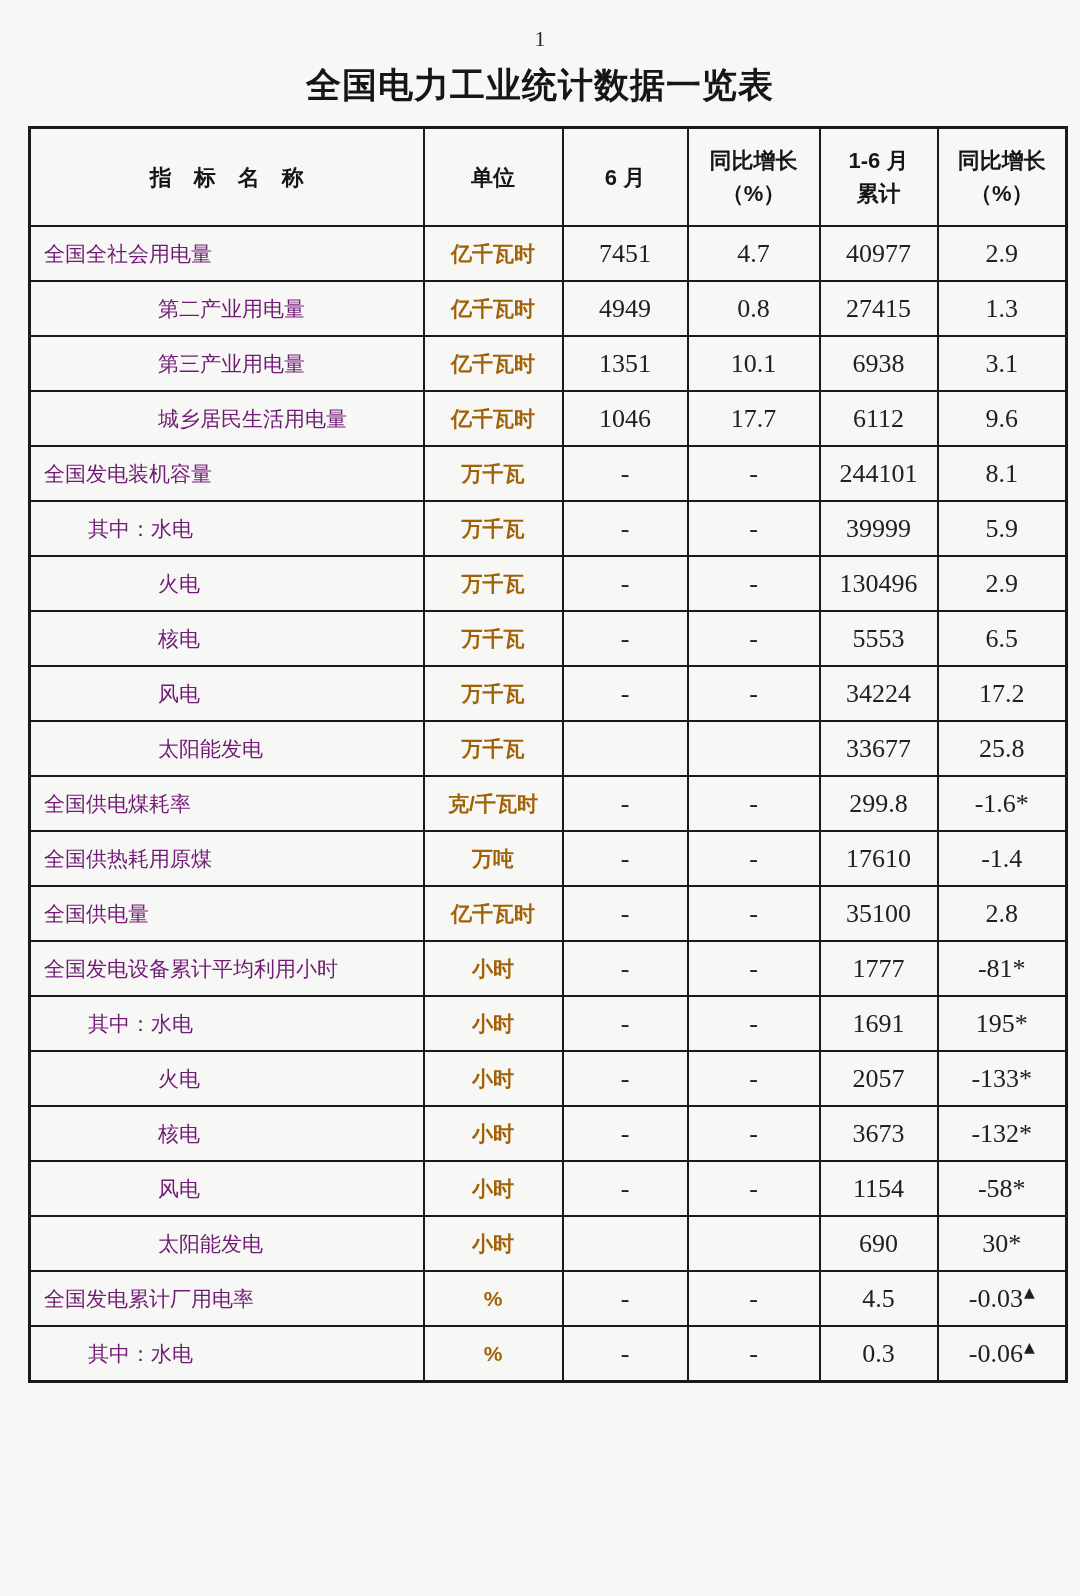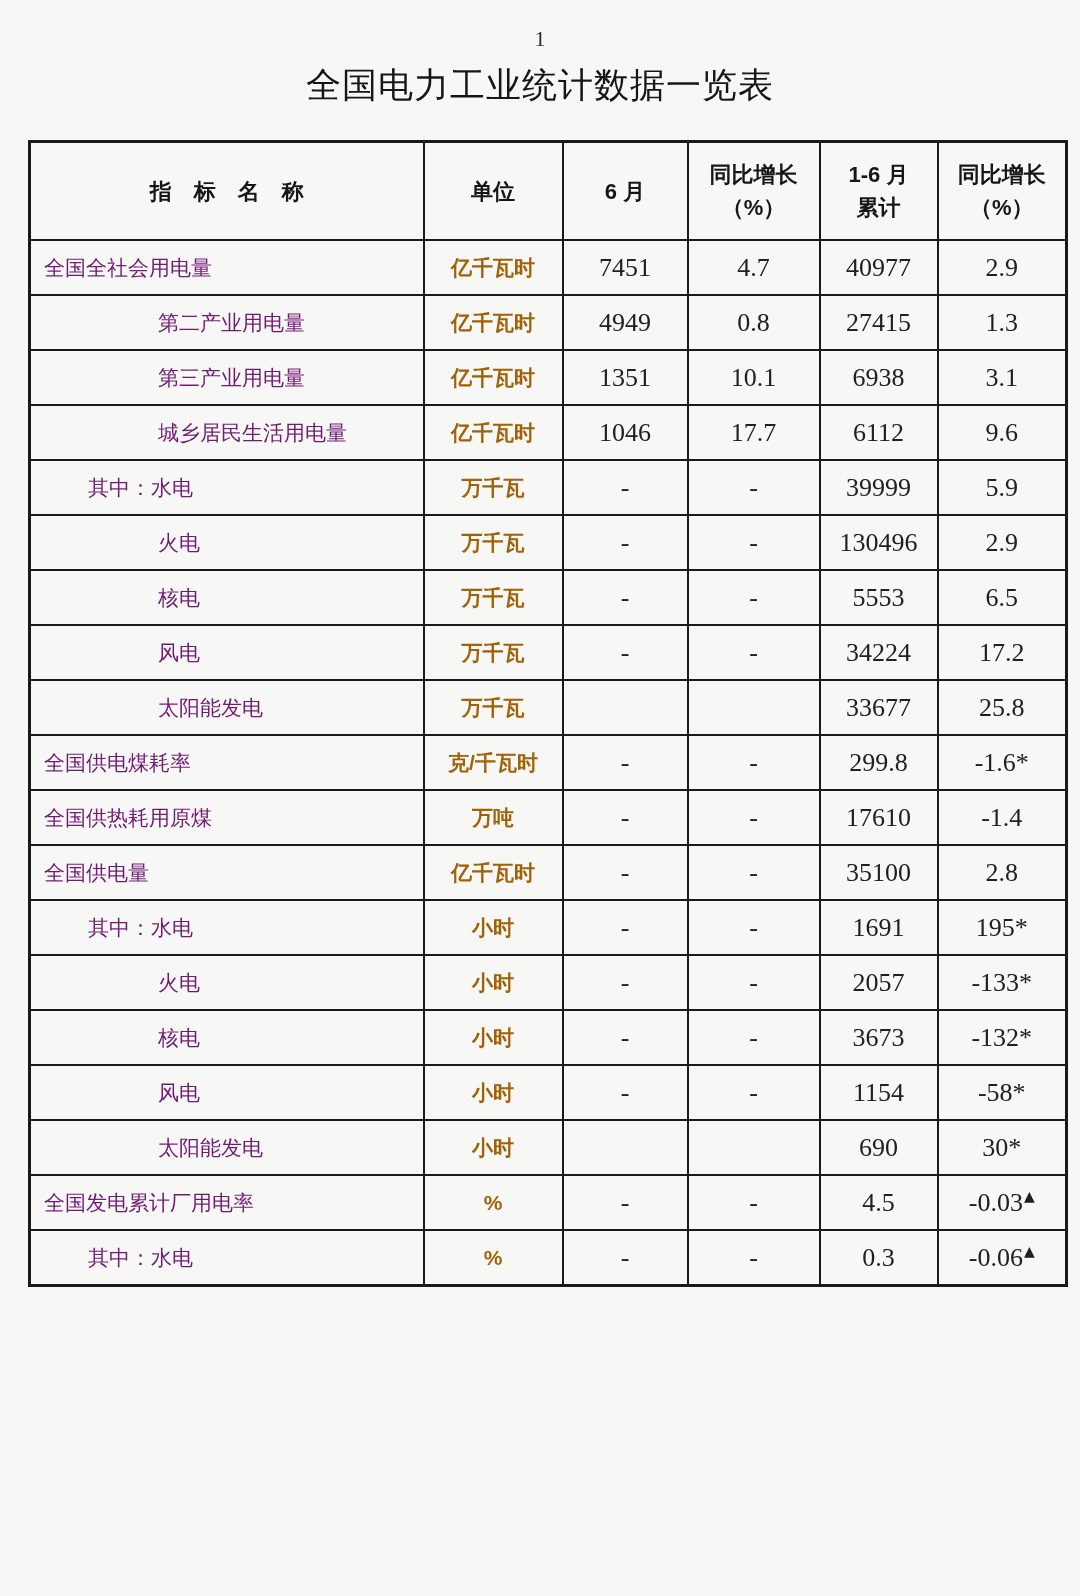--- a/index.html
+++ b/index.html
@@ -26,27 +26,27 @@
     color: #2a2a2a;
   }
   .doc-title {
     position: absolute;
     top: 62px;
     left: 0;
     width: 100%;
     text-align: center;
     margin: 0;
     font-size: 35px;
-    font-weight: 400;
+    font-weight: 700;
     letter-spacing: 1px;
     color: #161616;
   }
   table.stats {
     position: absolute;
-    top: 140px;
+    top: 126px;
     left: 28px;
     width: 1037px;
     border-collapse: collapse;
     table-layout: fixed;
   }
   table.stats, table.stats th, table.stats td {
     border: 2px solid #1a1a1a;
   }
   table.stats {
     border-width: 3px;
@@ -164,20 +164,28 @@
 
   <tr>
     <td class="c-indicator ind2">城乡居民生活用电量</td>
     <td class="c-unit">亿千瓦时</td>
     <td class="c-num">1046</td>
     <td class="c-num">17.7</td>
     <td class="c-num">6112</td>
     <td class="c-num">9.6</td>
   </tr>
 
+  <tr>
+    <td class="c-indicator ind0">全国发电装机容量</td>
+    <td class="c-unit">万千瓦</td>
+    <td class="c-num">-</td>
+    <td class="c-num">-</td>
+    <td class="c-num">244101</td>
+    <td class="c-num">8.1</td>
+  </tr>
 
   <tr>
     <td class="c-indicator ind1">其中：水电</td>
     <td class="c-unit">万千瓦</td>
     <td class="c-num">-</td>
     <td class="c-num">-</td>
     <td class="c-num">39999</td>
     <td class="c-num">5.9</td>
   </tr>
 
@@ -238,20 +246,28 @@
 
   <tr>
     <td class="c-indicator ind0">全国供电量</td>
     <td class="c-unit">亿千瓦时</td>
     <td class="c-num">-</td>
     <td class="c-num">-</td>
     <td class="c-num">35100</td>
     <td class="c-num">2.8</td>
   </tr>
 
+  <tr>
+    <td class="c-indicator ind0">全国发电设备累计平均利用小时</td>
+    <td class="c-unit">小时</td>
+    <td class="c-num">-</td>
+    <td class="c-num">-</td>
+    <td class="c-num">1777</td>
+    <td class="c-num">-81*</td>
+  </tr>
 
   <tr>
     <td class="c-indicator ind1">其中：水电</td>
     <td class="c-unit">小时</td>
     <td class="c-num">-</td>
     <td class="c-num">-</td>
     <td class="c-num">1691</td>
     <td class="c-num">195*</td>
   </tr>
 

